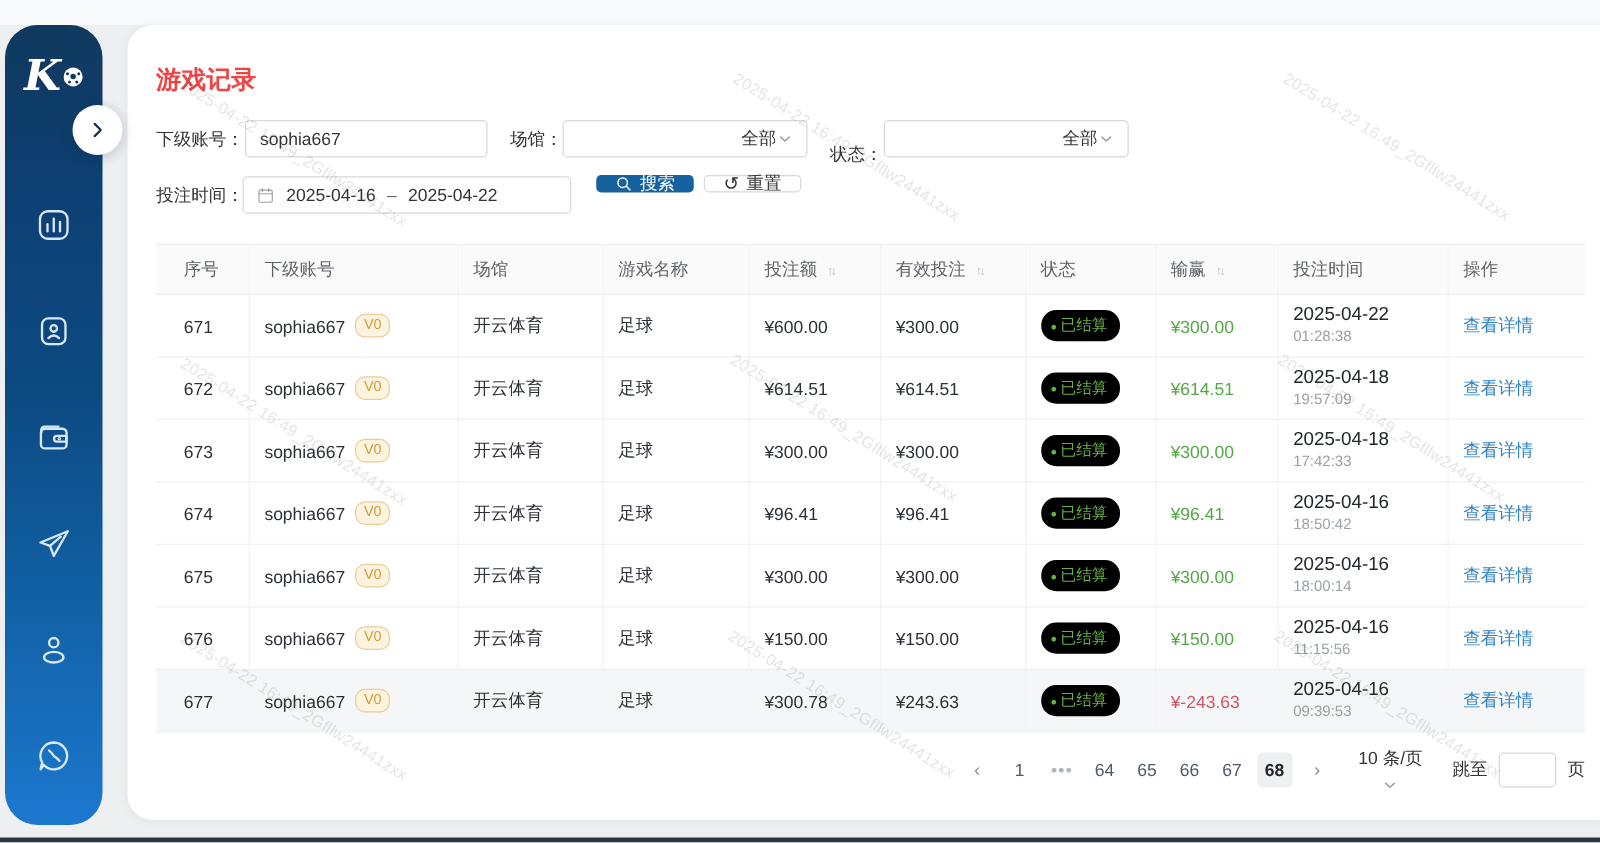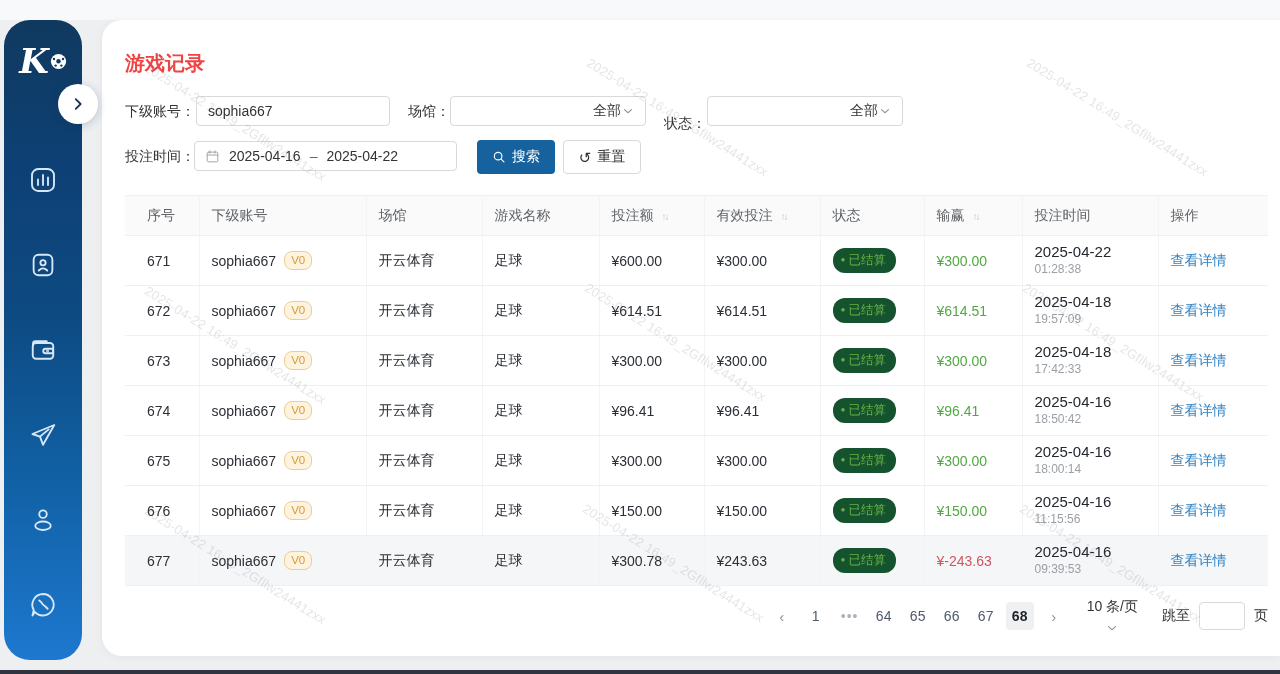--- a/index.html
+++ b/index.html
@@ -28,39 +28,39 @@
   
   .flabel { position:absolute; height:30px; line-height:30px; font-size:14px; color:#333; }
   .fbox { position:absolute; height:30px; border:1px solid #d9d9d9; border-radius:4px; background:#fff;
     display:flex; align-items:center; font-size:14px; color:#333; }
   .fbox input { border:none; outline:none; font-size:14px; color:#333; width:100%; padding:0 11px; font-family:inherit; background:transparent; }
   .select { justify-content:flex-end; padding:0 10px 0 11px; cursor:pointer; }
   .chev svg { width:14px; height:14px; stroke:#8f959e; fill:none; stroke-width:1.8; stroke-linecap:round; stroke-linejoin:round; display:block; }
   .date-box { padding:0 10px; gap:9px; }
   .date-box .cal svg { width:15px; height:15px; stroke:#9aa0a6; fill:none; stroke-width:1.5; stroke-linecap:round; display:block; }
   .date-sep { color:#666; }
-  .btn { position:absolute; height:34px; border-radius:4px; font-size:14px; display:flex; align-items:center; justify-content:center; gap:6px; cursor:pointer; border:none; font-family:inherit; }
+  .btn { position:absolute; height:14px; border-radius:4px; font-size:14px; display:flex; align-items:center; justify-content:center; gap:6px; cursor:pointer; border:none; font-family:inherit; }
   .btn-search { background:#16629f; color:#fff; width:78px; }
   .btn-search svg { width:14px; height:14px; stroke:#fff; fill:none; stroke-width:2; stroke-linecap:round; }
   .btn-reset { background:#fff; color:#333; width:78px; border:1px solid #d9d9d9; }
   .reset-glyph { font-size:15px; line-height:1; color:#333; }
 
   
   .tbl { position:absolute; left:23px; top:175px; width:1143px; border-collapse:collapse; table-layout:fixed; }
   .tbl th, .tbl td { text-align:left; font-weight:normal; border-bottom:1px solid #eef0f2; border-right:1px solid #f3f4f6; padding:0 12px; font-size:14px; overflow:hidden; white-space:nowrap; }
   .tbl th:last-child, .tbl td:last-child { border-right:none; }
   .tbl thead th { height:40px; background:#fafafa; color:#5f6368; border-top:1px solid #eef0f2; }
   .tbl tbody td { height:49px; color:#2b2f36; }
   .tbl th:first-child, .tbl td:first-child { padding-left:22px; }
   .seq { color:#9aa0a6; }
   .row-hl td { background:#f5f6f7; }
   .sort { display:inline-block; margin-left:8px; font-size:10px; color:#c0c4cc; letter-spacing:-2px; }
   .acct-cell { display:flex; align-items:center; gap:8px; height:49px; }
   .v-badge { font-size:11.5px; color:#d29b3a; background:#fdf3df; border:1px solid #eccd96; border-radius:8px; padding:1px 6px; line-height:1.35; }
-  .pill { display:inline-flex; align-items:center; gap:3px; background:#14532d; color:#67b045; font-size:12.5px; border-radius:12px; padding:4px 10px 4px 8px;font-family:Liberation Serif, serif; }
+  .pill { display:inline-flex; align-items:center; gap:3px; background:#000000; color:#67b045; font-size:12.5px; border-radius:12px; padding:4px 10px 4px 8px; }
   .pill .dot { font-size:14px; line-height:0; }
   .win-pos { color:#52a843; }
   .win-neg { color:#d05560; }
   .dt-date { font-size:15px; color:#23272e; line-height:1.25; }
   .dt-time { font-size:12px; color:#9aa0a6; line-height:1.3; }
   .link { color:#2f82c4; cursor:pointer; }
 
   
   .pager { position:absolute; right:12px; top:580px; height:32px; display:flex; align-items:center; font-size:14px; color:#4e5969; }
   .pg-item { min-width:28px; height:28px; display:flex; align-items:center; justify-content:center; margin:0 3px; border-radius:4px; cursor:pointer; }

